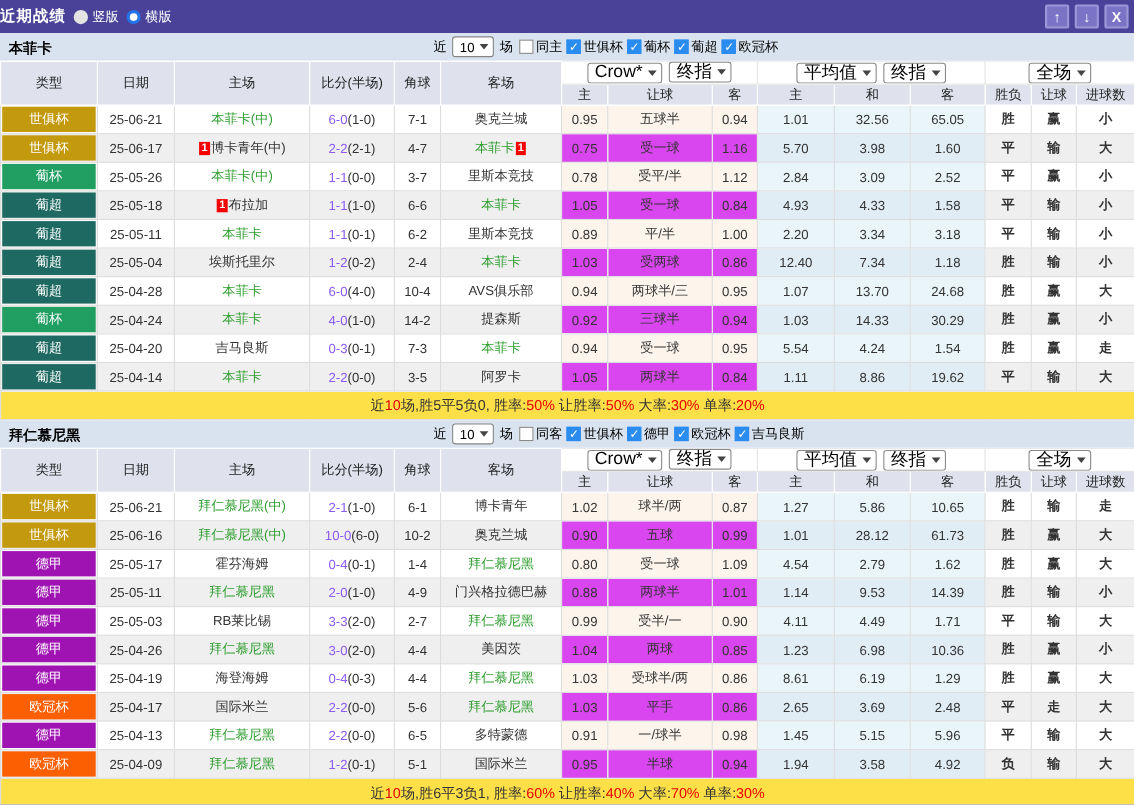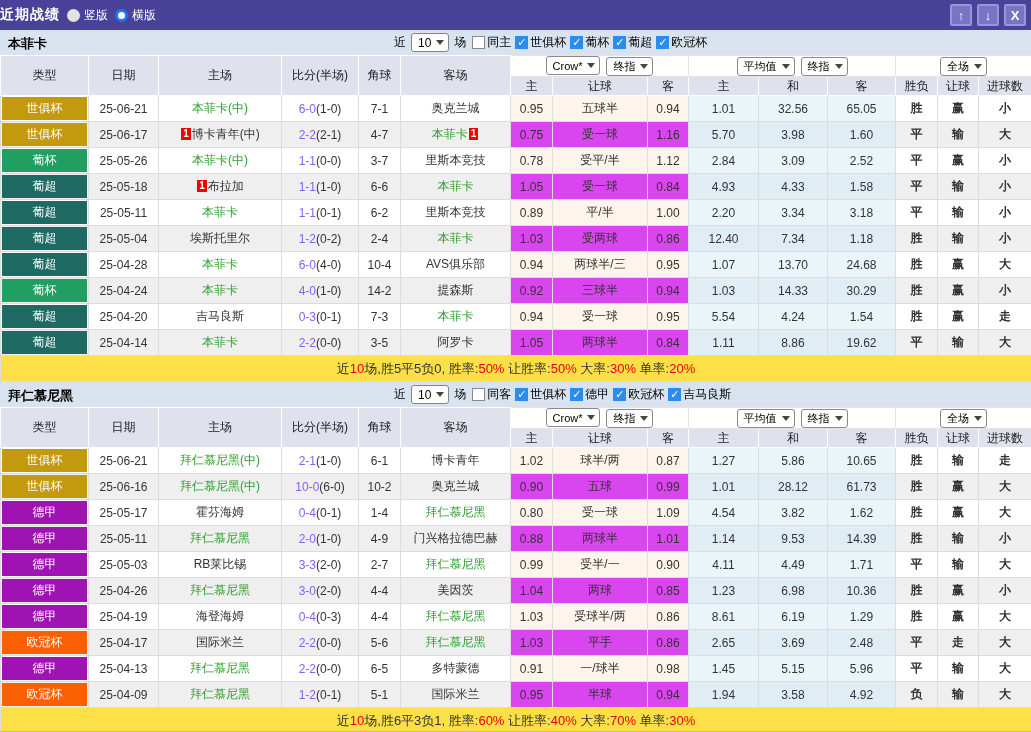--- a/index.html
+++ b/index.html
@@ -46,21 +46,21 @@
   .grid td.lgcell { padding:1px; }
   .badge { height:23px; line-height:23px; color:#fff; font-size:12px; }
   .tg { color:#2f9e2f; }
   .score-ft { color:#8b5cf6; }
   .half { color:#333; }
   .card { display:inline-block; background:#f40000; color:#fff; font-size:10px; font-weight:bold; line-height:12px;
           padding:0 2px; margin:0 1px; vertical-align:1px; }
   .rescell { font-weight:bold; }
   .c-red { color:#e60000; } .c-green { color:#1f9a1f; } .c-blue { color:#2222cc; }
   .sel { display:inline-flex; align-items:center; background:#fff; border:1px solid #8a8a8a; border-radius:3px;
-         height:19px; padding:0 4px 0 6px; margin:0 3px; cursor:pointer; font-size:11px; color:#000; }
+         height:19px; padding:0 4px 0 6px; margin:0 3px; cursor:pointer; font-size:16px; color:#000; }
   tfoot td.summary { height:26px; border:1px solid #dcdcdc; background:#fde047; font-size:13px; color:#333; }
   tfoot td.summary .red { color:#e60000; }
 </style>
 </head>
 <body>
 
 <div class="page">
 
   <div class="topbar">
     <div class="titlegrp">
@@ -521,21 +521,21 @@
           </td>
           <td>25-05-17</td>
           <td><span>霍芬海姆</span></td>
           <td><span class="score-ft">0-4</span><span class="half">(0-1)</span></td>
           <td>1-4</td>
           <td><span class="tg">拜仁慕尼黑</span></td>
           <td class="od">0.80</td>
           <td class="od">受一球</td>
           <td class="od">1.09</td>
           <td class="av">4.54</td>
-          <td class="av">3.82</td>
+          <td class="av">2.79</td>
           <td class="av">1.62</td>
           <td class="rescell c-red">胜</td>
           <td class="rescell c-red">赢</td>
           <td class="rescell c-red">大</td>
         </tr>
         <tr class="alt">
           <td class="lgcell">
             <div class="badge" style="background: rgb(160, 19, 179);">德甲</div>
           </td>
           <td>25-05-11</td>

